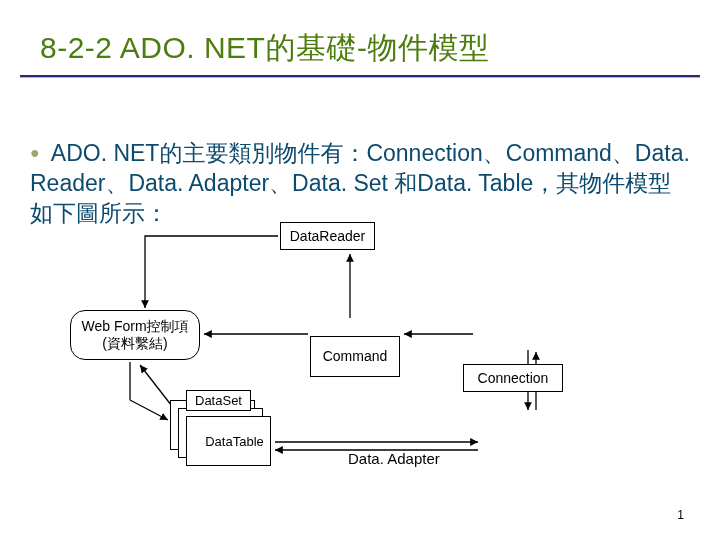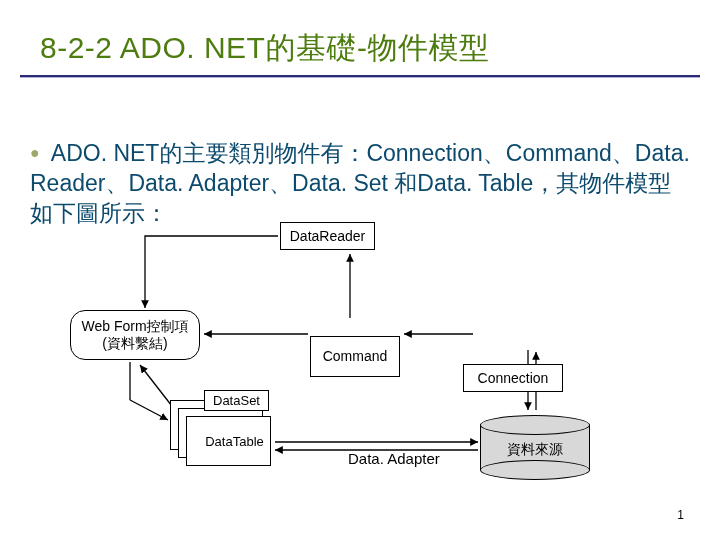--- a/index.html
+++ b/index.html
@@ -131,21 +131,21 @@
     width: 85px; height: 50px;
     background: #fff;
     border: 1px solid #000;
     padding-left: 12px;
   }
   .stack .l1 { top: 0; left: 0; }
   .stack .l2 { top: 8px; left: 8px; }
   .stack .l3 { top: 16px; left: 16px; display:flex; align-items:center; justify-content:center; font-size:13px; }
   .dataset-label {
     position: absolute;
-    top: 180px; left: 154px;
+    top: 180px; left: 136px;
     border: 1px solid #000;
     background: #fff;
     font-size: 13px;
     padding: 2px 8px;
   }
   .adapter-label {
     position: absolute;
     top: 200px; left: 298px;
     font-size: 15px;
     color: #000;
@@ -217,22 +217,16 @@
 
   <div class="stack">
     <div class="layer l1"></div>
     <div class="layer l2"></div>
     <div class="layer l3">DataTable</div>
   </div>
   <div class="dataset-label">DataSet</div>
 
   <div class="adapter-label">Data. Adapter</div>
 
-  <div class="cylinder">
-    <div class="cyl-body"></div>
-    <div class="cyl-top"></div>
-    <div class="cyl-bot"></div>
-    <div class="cyl-label">資料來源</div>
-  </div>
 
 </div>
 
 <div class="page-num">1</div>
 
 </body></html>

